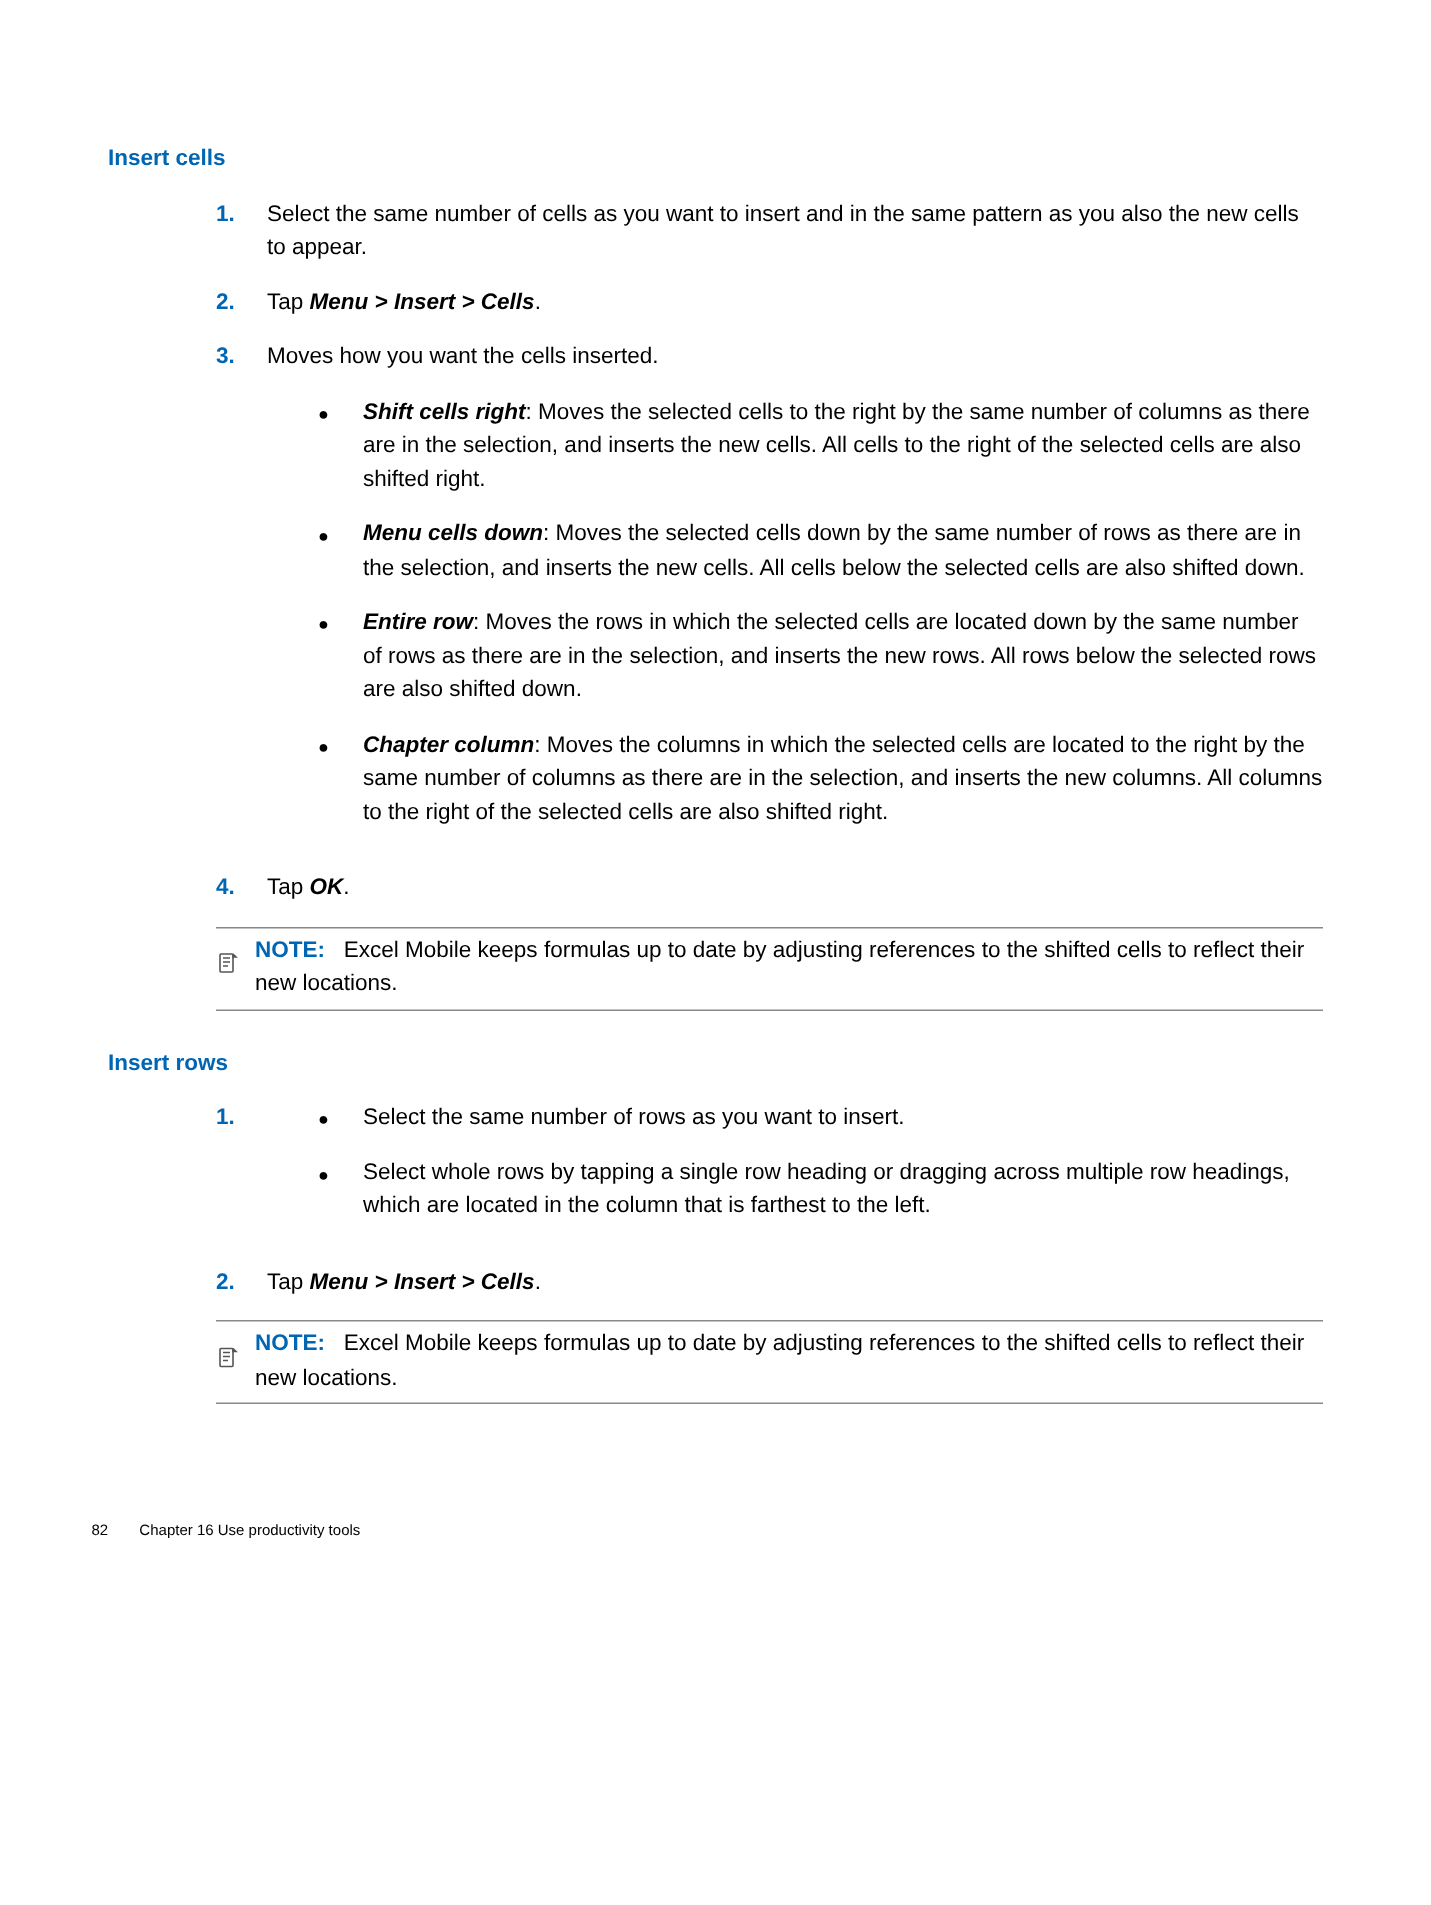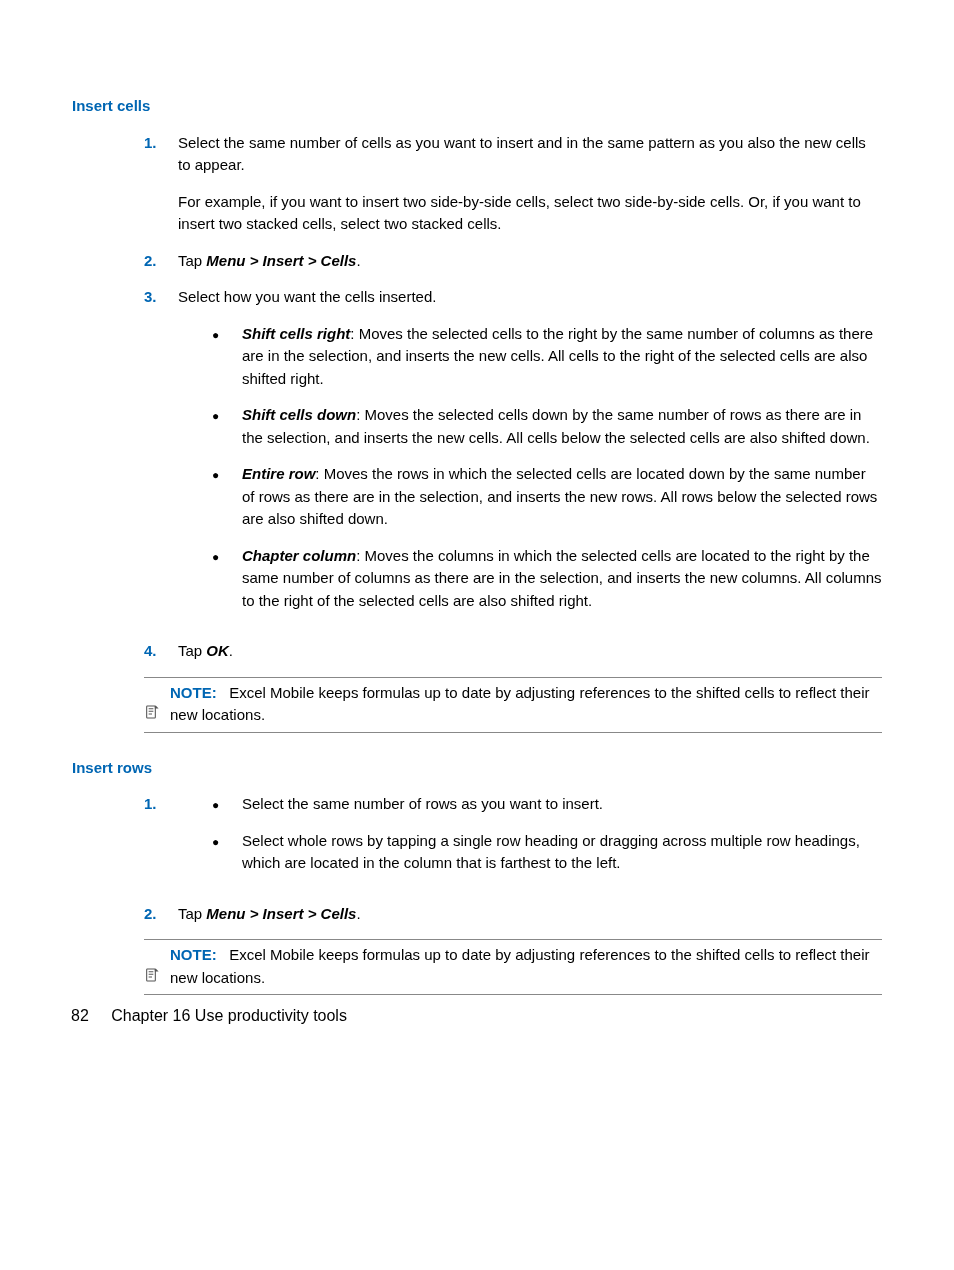--- a/index.html
+++ b/index.html
@@ -67,21 +67,21 @@
   .bold {
     font-weight: bold;
     font-style: italic;
   }
   .note-block {
     display: flex;
     margin: 4px 0 24px 72px;
     border-top: 1px solid #888;
     border-bottom: 1px solid #888;
     padding: 4px 0 5px 0;
-    align-items: flex-end;
+    align-items: center;
   }
   .note-icon {
     width: 20px;
     flex: 0 0 20px;
     margin-top: 2px;
   }
   .note-icon svg {
     width: 16px;
     height: 16px;
   }
@@ -89,64 +89,63 @@
     flex: 1;
     margin-left: 6px;
   }
   .note-label {
     color: #0066b3;
     font-weight: bold;
   }
   .footer {
     position: absolute;
     bottom: 48px;
-    left: 71px;
+    left: 61px;
     right: 72px;
-    font-size: 16px;
+    font-size: 10px;
   }
   .footer .pagenum {
     margin-right: 18px;
   }
 </style>
 </head>
 <body>
 
 <div class="page">
 
   <div class="section-heading">Insert cells</div>
 
   <div class="ol">
 
     <div class="ol-item">
       <div class="ol-num">1.</div>
       <div class="ol-body">
         <p>Select the same number of cells as you want to insert and in the same pattern as you also the new cells to appear.</p>
-        <p>For example, if you want to insert two side-by-side cells, select two side-by-side cells. Or, if you want to insert two stacked cells, select two stacked cells.</p>
       </div>
     </div>
 
     <div class="ol-item">
       <div class="ol-num">2.</div>
       <div class="ol-body">
         <p><span>Tap </span><span class="bold">Menu &gt; Insert &gt; Cells</span><span>.</span></p>
       </div>
     </div>
 
     <div class="ol-item">
       <div class="ol-num">3.</div>
       <div class="ol-body">
-        <p>Select how you want the cells inserted.</p>
+        <p>Moves how you want the cells inserted.</p>
         <div class="ul">
           <div class="ul-item">
             <div class="ul-bullet">●</div>
             <div class="ul-body"><span class="bold">Shift cells right</span><span>: Moves the selected cells to the right by the same number of columns as there are in the selection, and inserts the new cells. All cells to the right of the selected cells are also shifted right.</span></div>
           </div>
           <div class="ul-item">
             <div class="ul-bullet">●</div>
-            <div class="ul-body"><span class="bold">Shift cells down</span><span>: Moves the selected cells down by the same number of rows as there are in the selection, and inserts the new cells. All cells below the selected cells are also shifted down.</span></div>
+            <div class="ul-body"><span class="bold">Menu cells down</span><span>: Moves the selected cells down by the same number of rows as there are in the selection, and inserts the new cells. All cells below the selected cells are also shifted down.</span></div>
           </div>
           <div class="ul-item">
             <div class="ul-bullet">●</div>
             <div class="ul-body"><span class="bold">Entire row</span><span>: Moves the rows in which the selected cells are located down by the same number of rows as there are in the selection, and inserts the new rows. All rows below the selected rows are also shifted down.</span></div>
           </div>
           <div class="ul-item">
             <div class="ul-bullet">●</div>
             <div class="ul-body"><span class="bold">Chapter column</span><span>: Moves the columns in which the selected cells are located to the right by the same number of columns as there are in the selection, and inserts the new columns. All columns to the right of the selected cells are also shifted right.</span></div>
           </div>
         </div>

